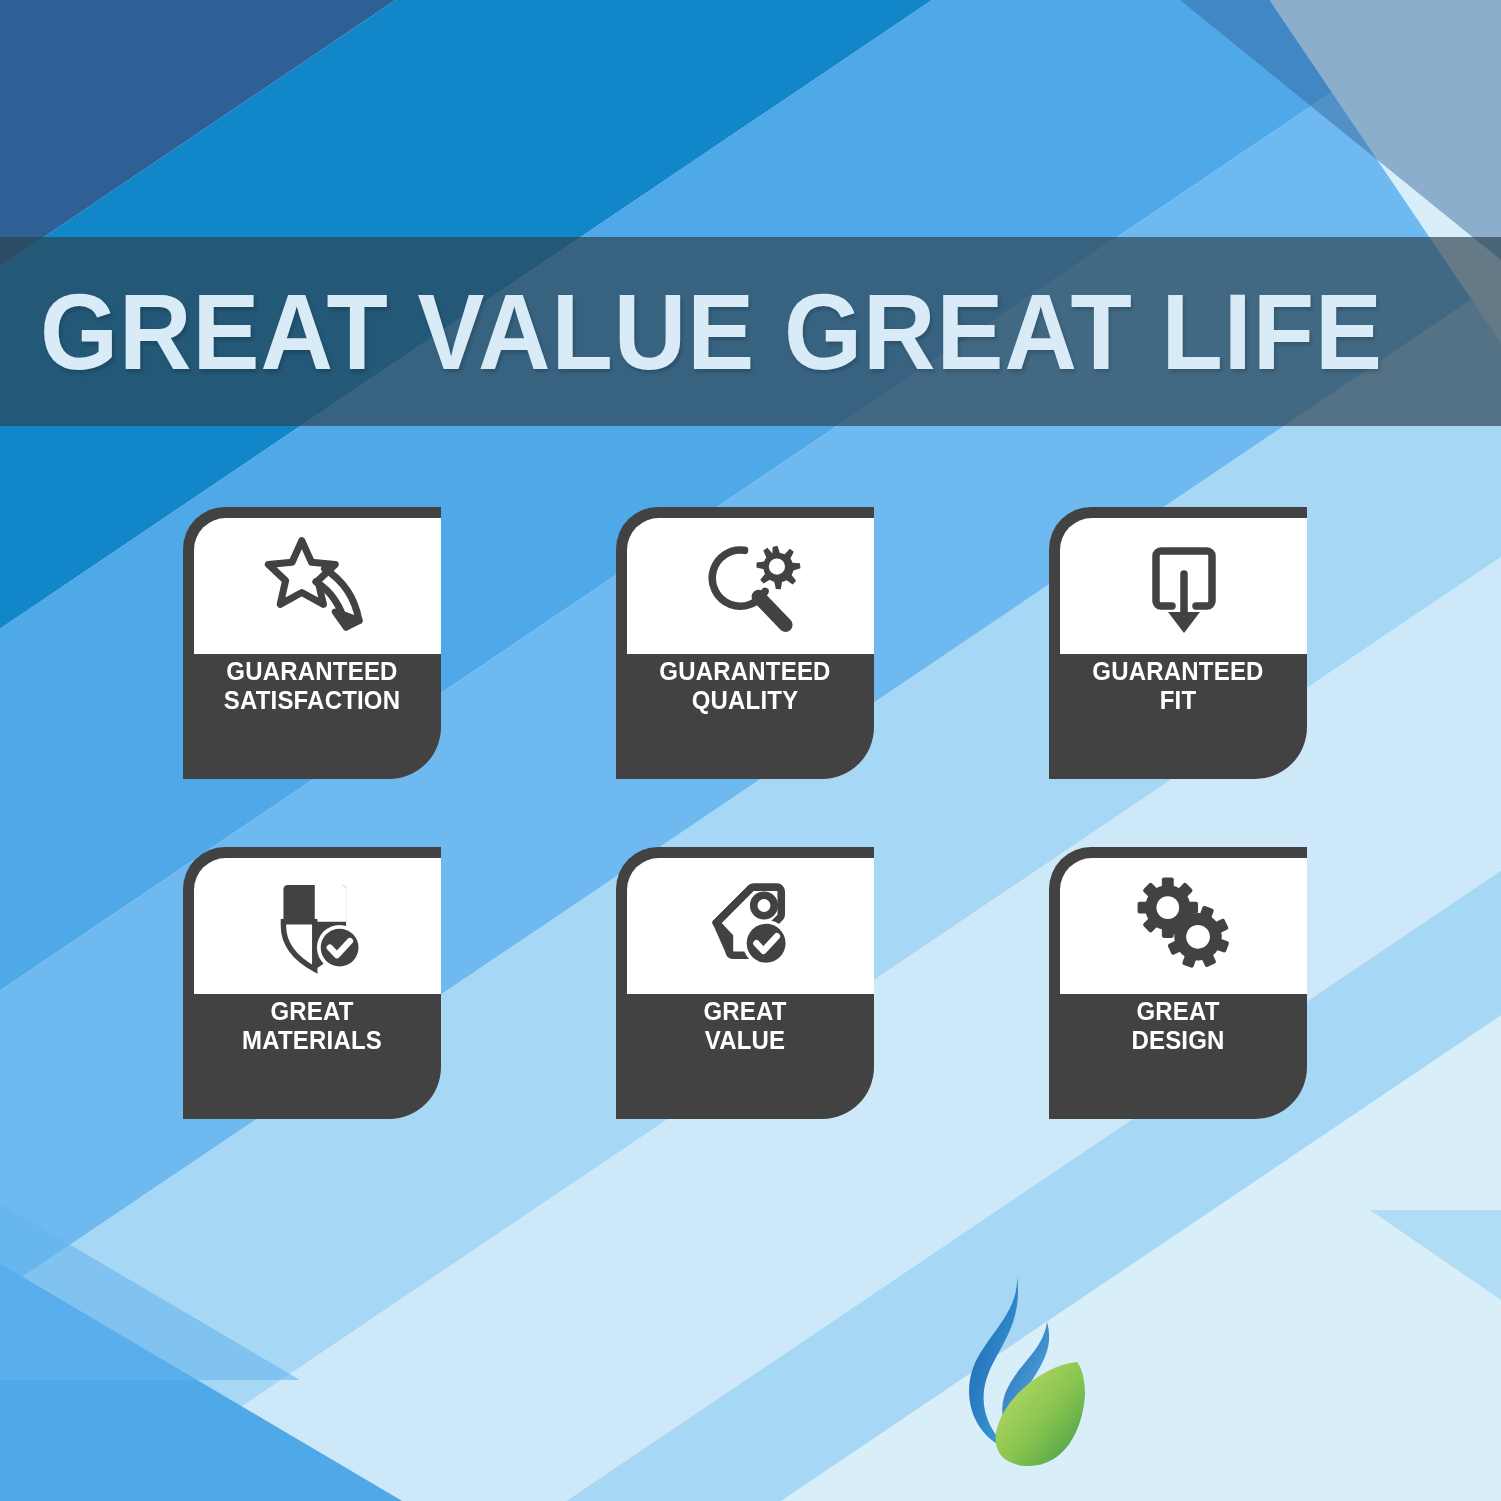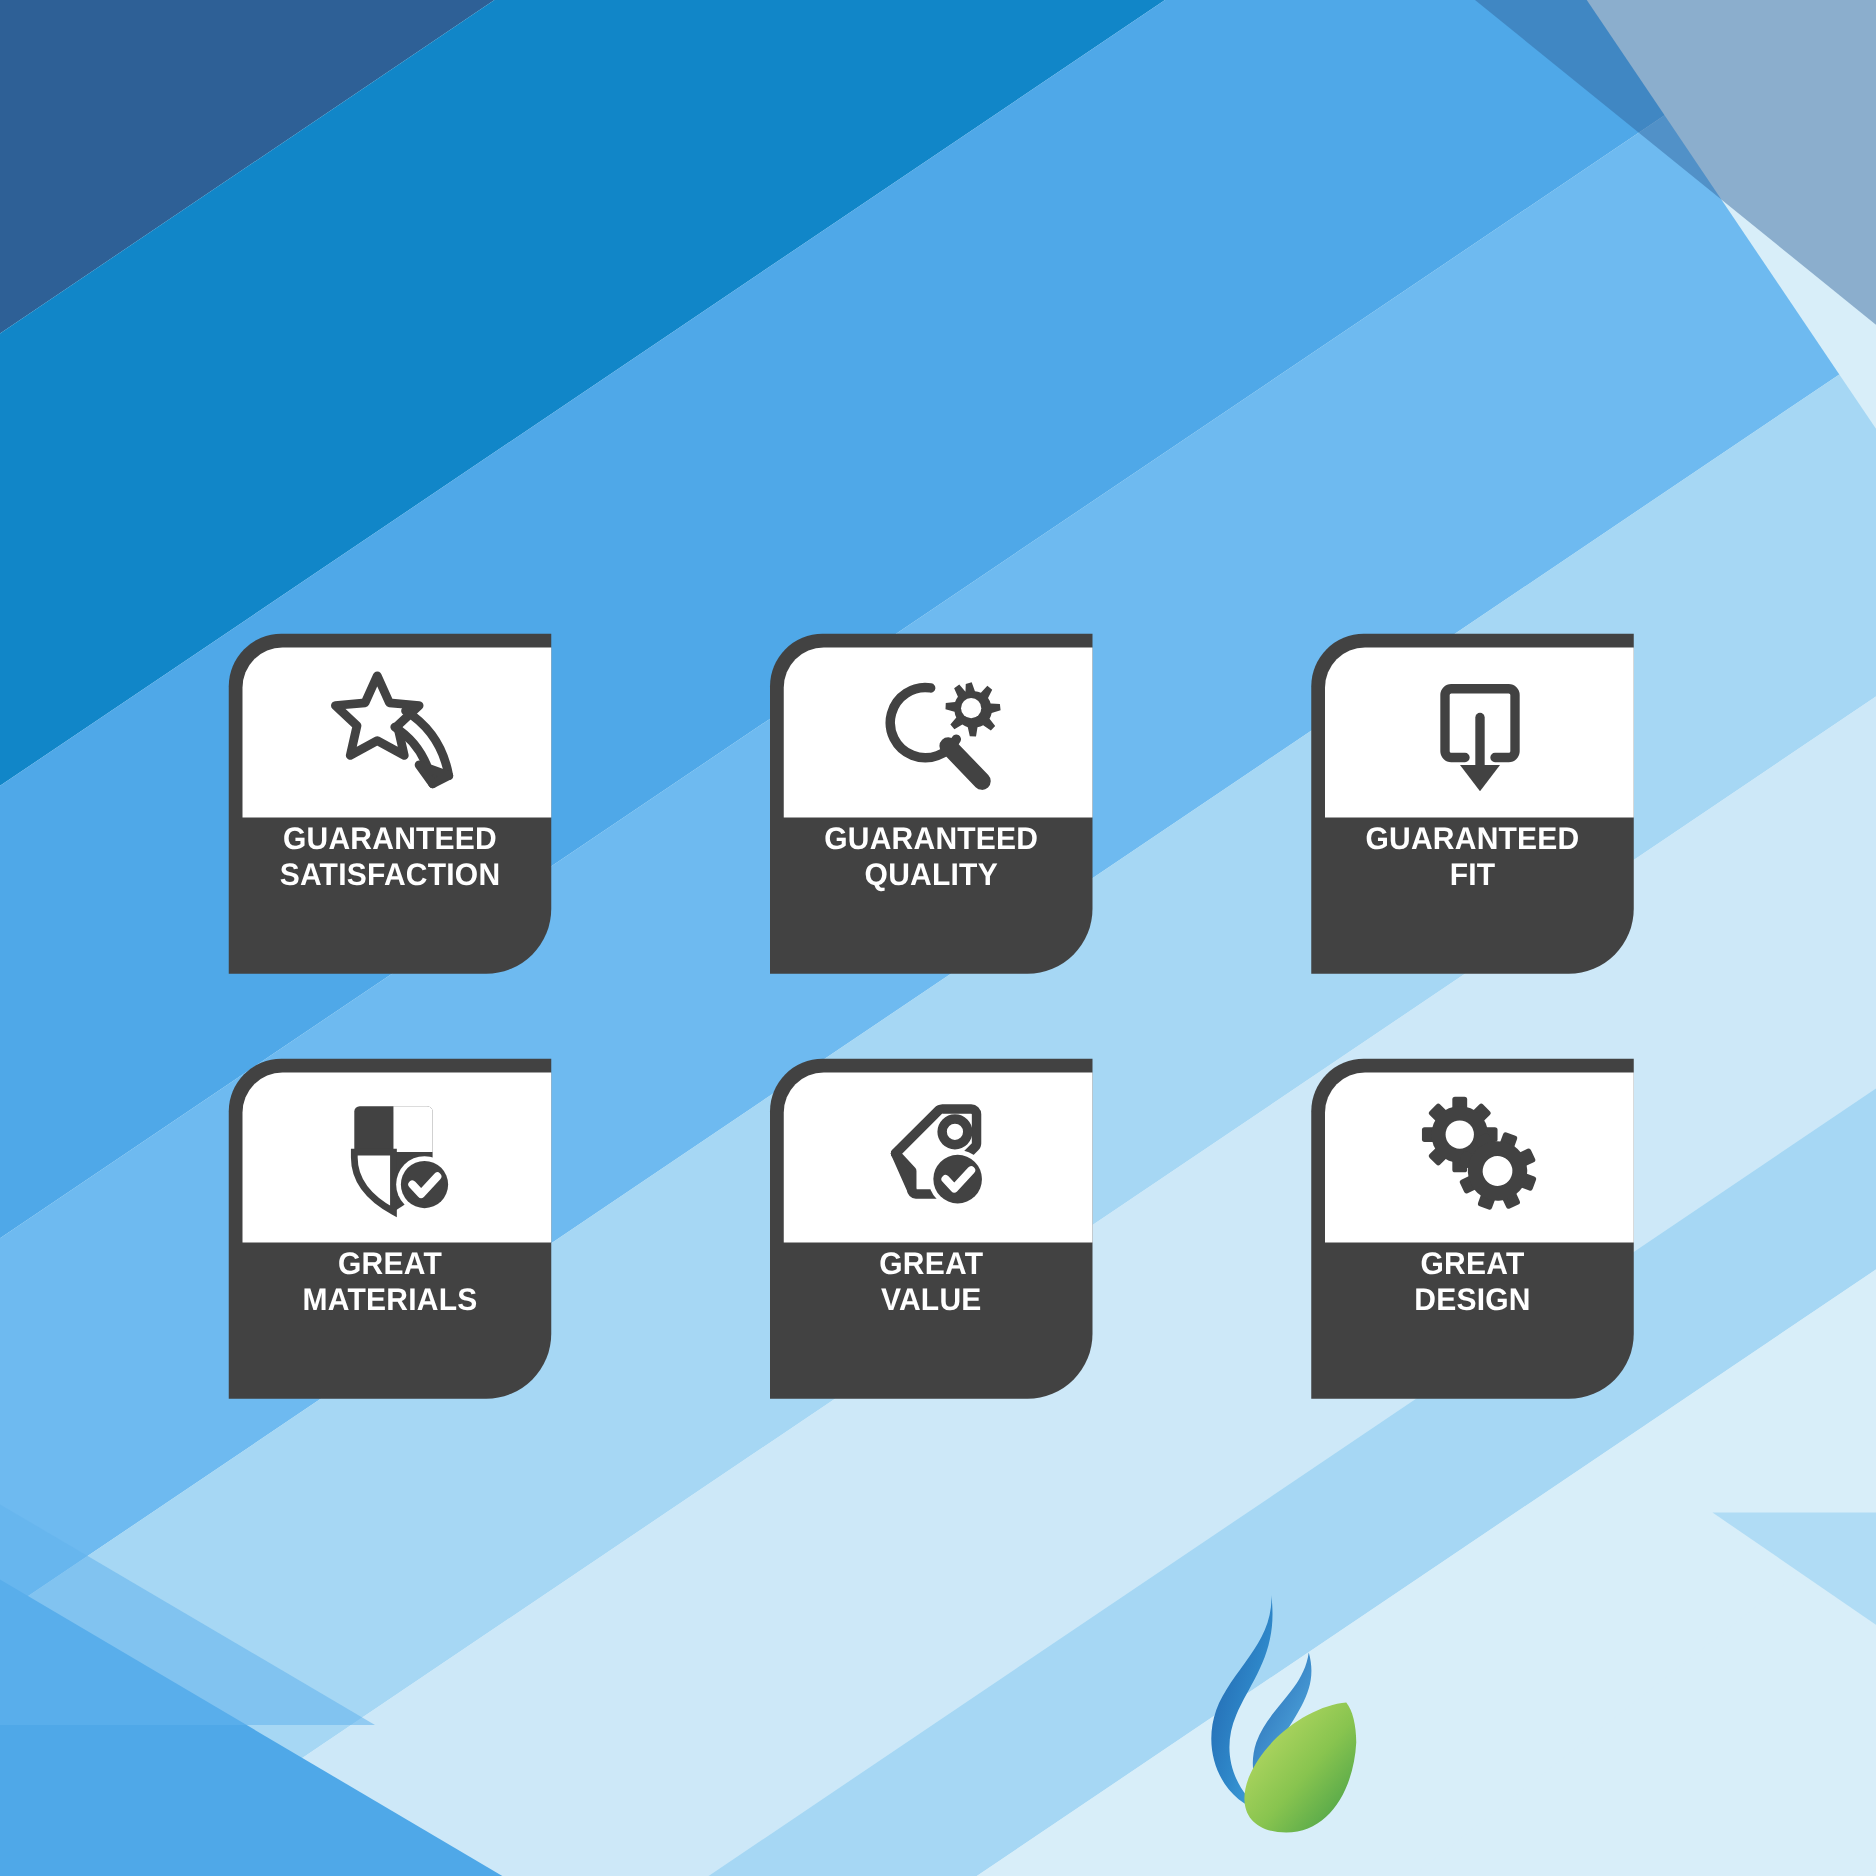--- a/index.html
+++ b/index.html
@@ -114,20 +114,23 @@
         <polygon points="-40,1180 300,1380 -40,1380" fill="#62B3EC" opacity=".55"></polygon>
 
         <polygon points="1501,0 1501,260 1180,0" fill="#2E6096" opacity=".45"></polygon>
 
         <polygon points="1501,1210 1501,1501 1130,1501" fill="#D8EEF9"></polygon>
         <polygon points="1501,1210 1501,1300 1370,1210" fill="#A6D7F4" opacity=".8"></polygon>
       </g>
     </svg>
   </div>
 
+  <div class="banner">
+    <div class="banner-title">GREAT VALUE GREAT LIFE</div>
+  </div>
 
   <div class="grid">
 
     <div class="card">
       <div class="card-icon">
         <svg width="108" height="108" viewBox="0 0 100 100" aria-hidden="true">
           <g fill="none" stroke="#424242" stroke-width="6.5" stroke-linejoin="round" stroke-linecap="round">
             <path d="M35 8 L44 28 L66 30 L50 45 L55 67 L35 56 L15 67 L20 45 L4 30 L26 28 Z"></path>
             <path d="M56 34 C72 44 84 60 88 82"></path>
             <path d="M48 46 C64 56 72 70 76 88"></path>

